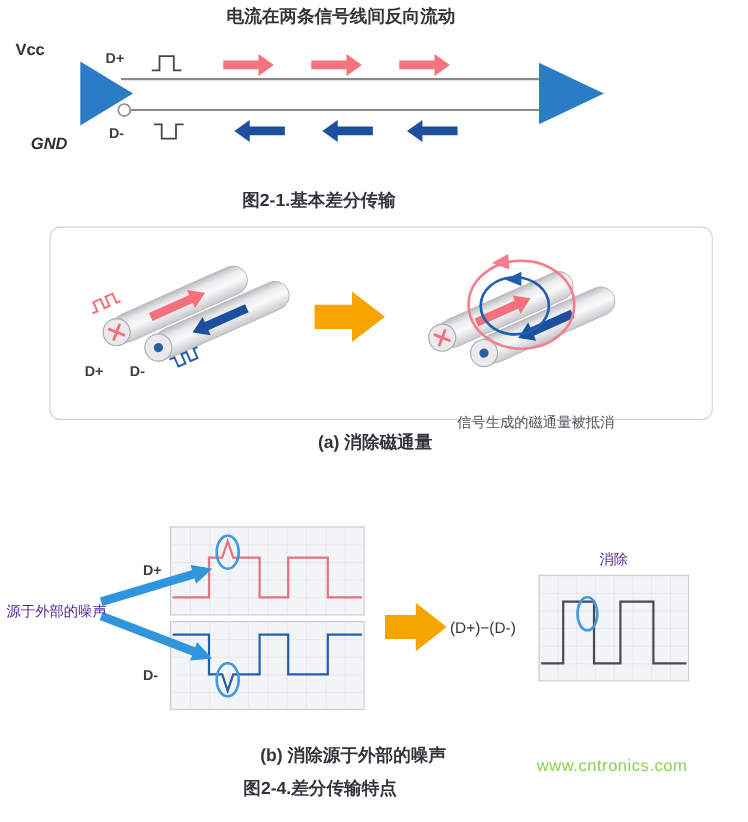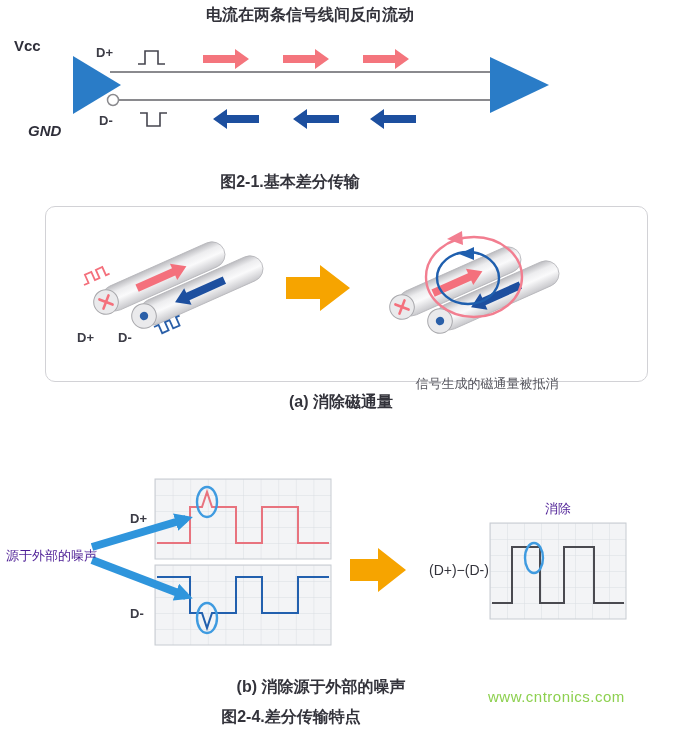--- a/index.html
+++ b/index.html
@@ -132,20 +132,20 @@
   <div class="txt cap ctr" style="left:290px; top:160px;margin-top:12px;">图2-1.基本差分传输</div>
 
   <div class="txt lbl" style="left:77px;  top:330px;">D+</div>
   <div class="txt lbl" style="left:118px; top:330px;">D-</div>
   <div class="txt note ctr" style="left:487px; top:331px;margin-top:44px;">信号生成的磁通量被抵消</div>
   <div class="txt cap ctr" style="left:341px; top:392px;">(a) 消除磁通量</div>
 
   <div class="txt lbl" style="left:130px; top:511px;">D+</div>
   <div class="txt lbl" style="left:130px; top:606px;">D-</div>
   <div class="txt small" style="left:6px;   top:547px;">源于外部的噪声</div>
-  <div class="txt formula" style="left:409px; top:562px;margin-left:20px;">(D+)−(D-)</div>
+  <div class="txt formula" style="left:409px; top:562px;">(D+)−(D-)</div>
   <div class="txt small ctr" style="left:558px; top:500px;">消除</div>
   <div class="txt cap ctr" style="left:321px; top:677px;">(b) 消除源于外部的噪声</div>
 
   <div class="txt cap ctr" style="left:291px; top:707px;">图2-4.差分传输特点</div>
   <div class="txt mark" style="left:488px; top:688px;">www.cntronics.com</div>
 
 </div>
 
 </body></html>

